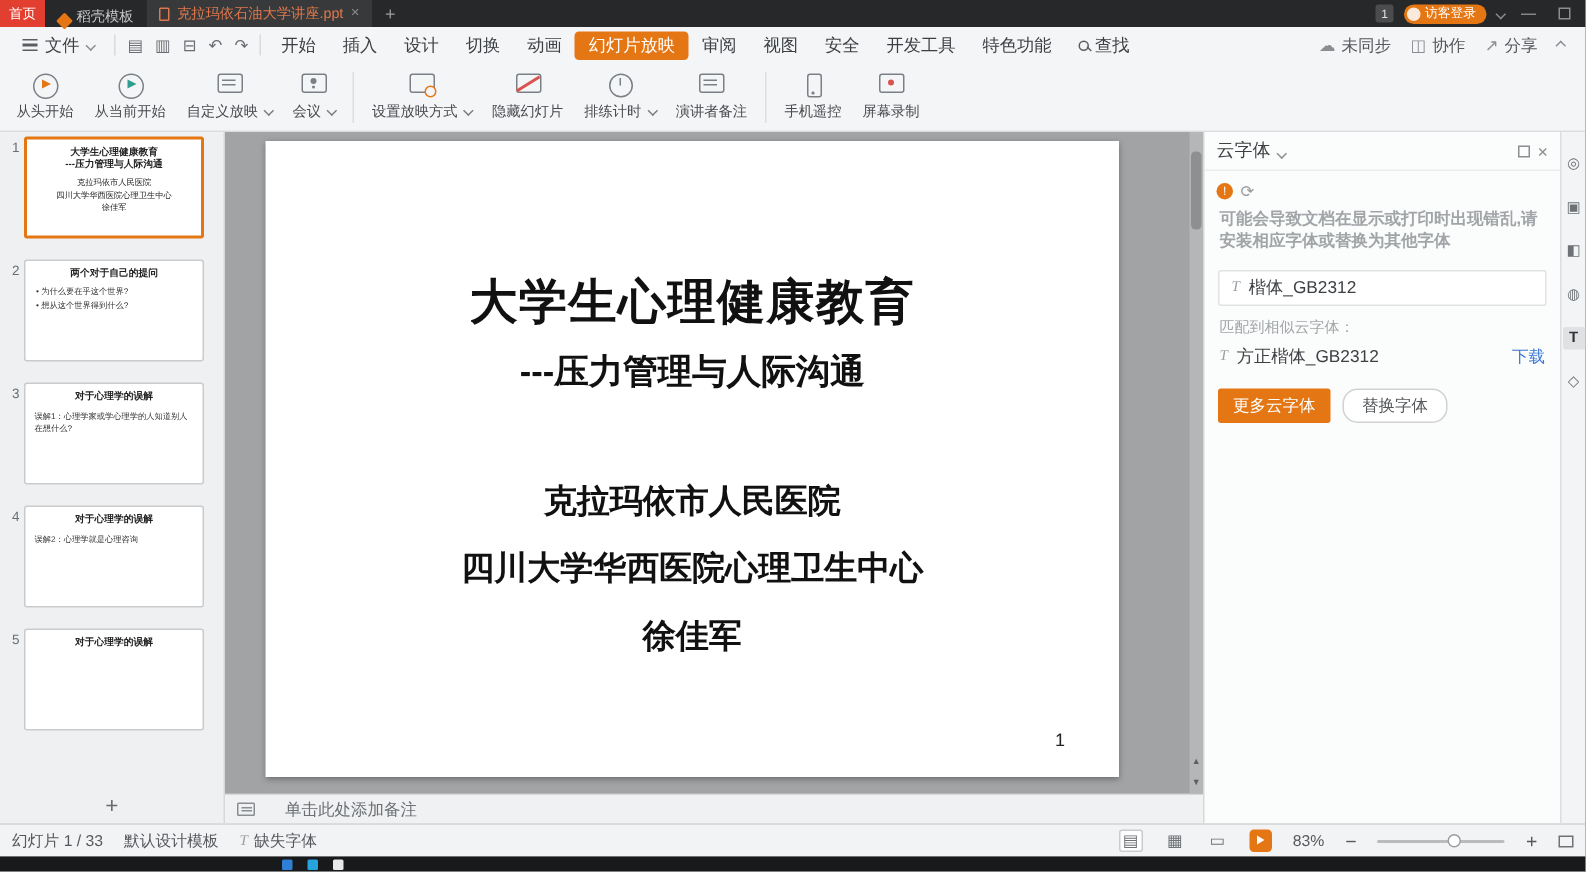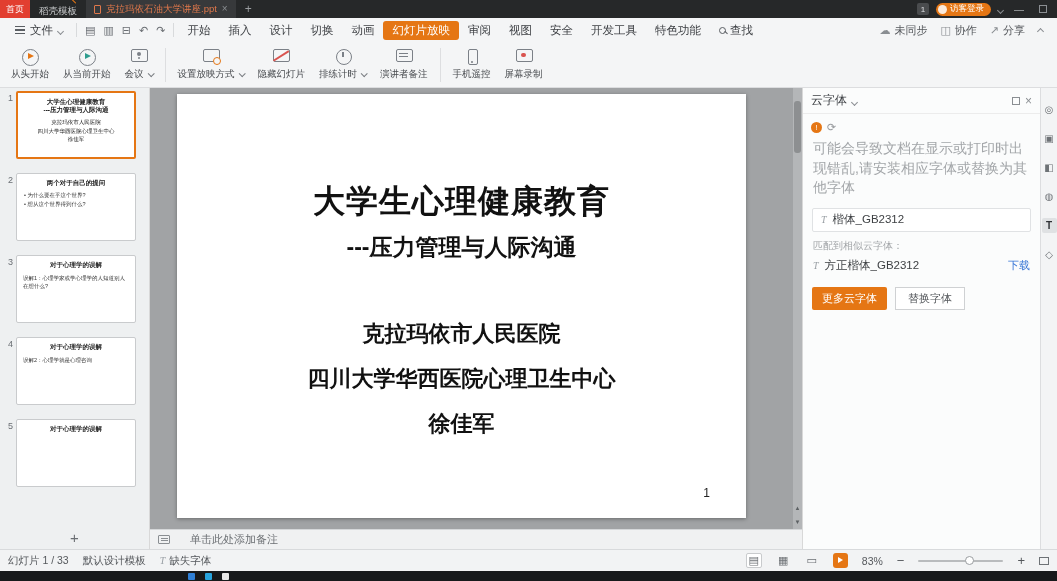--- a/index.html
+++ b/index.html
@@ -2,21 +2,21 @@
 <html><head>
 <meta charset="utf-8">
 <style>
   * { margin:0; padding:0; box-sizing:border-box; }
   html,body { width:1057px; height:581px; overflow:hidden; font-family:"Liberation Sans","DejaVu Sans",sans-serif; background:#a1a3a5; }
   .app { width:1057px; height:581px; display:flex; flex-direction:column; }
 
   
   .titlebar { height:18px; background:#262829; display:flex; align-items:stretch; color:#bdbfc1; font-size:9.5px; flex:0 0 auto; }
   .home-btn { background:#e23f30; color:#fff; width:30px; display:flex; align-items:center; justify-content:center; font-size:9px; }
-  .tpl-tab { display:flex; align-items:flex-end; gap:4px; padding:0 9px; color:#c6c8ca;flex-direction:column; }
+  .tpl-tab { display:flex; align-items:flex-end; gap:4px; padding:0 9px; color:#c6c8ca; }
   .docer-logo { width:8px; height:8px; background:#e57614; transform:rotate(45deg); border-radius:1px; }
   .doc-tab { background:#37393b; display:flex; align-items:center; gap:5px; padding:0 8px; color:#e0784b; }
   .doc-ic { width:7px; height:9px; border:1px solid #e0784b; border-radius:1px; }
   .tab-x { color:#8a8d90; font-size:10px; line-height:1; }
   .newtab { display:flex; align-items:center; padding:0 9px; color:#9a9da0; font-size:12px; }
   .tb-spacer { flex:1; }
   .tb-right { display:flex; align-items:center; gap:7px; padding-right:6px; }
   .badge1 { background:#4a4c4e; color:#e0e2e4; font-size:8px; width:12px; height:12px; display:flex; align-items:center; justify-content:center; border-radius:2px; }
   .login { background:#e57614; color:#fff; border-radius:8px; height:13px; display:flex; align-items:center; gap:3px; padding:0 7px 0 2px; font-size:8.5px; }
   .avatar { width:9px; height:9px; border-radius:50%; background:rgba(255,255,255,.85); }
@@ -101,30 +101,30 @@
   
   .rpanel { width:238px; background:#fbfcfc; border-left:1px solid #d8d8d8; display:flex; flex-direction:column; font-size:11px; flex:0 0 auto; }
   .rp-head { height:26px; display:flex; align-items:center; padding:0 8px; gap:5px; border-bottom:1px solid #ececec; color:#3c3f43; font-size:12px; flex:0 0 auto; }
   .rp-head .sp { flex:1; }
   .sq-ic { width:8px; height:8px; border:1px solid #8a8e92; display:inline-block; }
   .x-ic { color:#8a8e92; font-size:12px; line-height:1; }
   .warn-row { display:flex; align-items:center; gap:5px; padding:7px 8px 2px; }
   .warn-dot { width:11px; height:11px; border-radius:50%; background:#e57614; color:#fff; font-size:8px; display:flex; align-items:center; justify-content:center; flex:0 0 auto; }
   .warn-txt { color:#e57614; font-size:10.5px; flex:1; }
   .refresh { color:#9a9da0; font-size:11px; }
-  .desc { padding:3px 10px 8px; color:#a2a5a8; font-size:14px; line-height:1.4; }
+  .desc { padding:3px 10px 8px; color:#a2a5a8; font-size:11px; line-height:1.4;font-weight:bold; }
   .font-select { margin:2px 9px 0; border:1px solid #e0e2e4; border-radius:2px; background:#fff; height:24px; display:flex; align-items:center; gap:6px; padding:0 8px; color:#3e4144; font-size:11.5px; }
   .tr-ic { font-family:"Liberation Serif","DejaVu Serif",serif; font-size:10px; color:#9aa0a5; font-style:italic; }
   .match-lbl { padding:7px 10px 3px; color:#a2a5a8; font-size:10px; }
   .match-row { display:flex; align-items:center; gap:6px; padding:2px 10px; color:#3e4144; font-size:11.5px; }
   .match-row .sp { flex:1; }
   .dl-link { color:#3a77d6; font-size:11px; }
   .btn-row { display:flex; gap:8px; padding:12px 9px; }
   .btn-orange { background:#e57614; color:#fff; font-size:11px; padding:4px 10px; border-radius:2px; }
-  .btn-plain { background:#fff; border:1px solid #cfd1d3; color:#55585c; font-size:11px; padding:3px 12px; border-radius:0; }
+  .btn-plain { background:#fff; border:1px solid #cfd1d3; color:#55585c; font-size:11px; padding:3px 12px; border-radius:10px; }
 
   
   .rstrip { width:17px; background:#f3f4f5; border-left:1px solid #dcdddf; display:flex; flex-direction:column; align-items:center; padding-top:14px; gap:14px; color:#6e7276; font-size:10px; flex:0 0 auto; }
   .rstrip .tool { width:15px; height:15px; display:flex; align-items:center; justify-content:center; }
   .rstrip .tool.on { background:#dfe1e3; border-radius:2px; color:#2f3236; font-weight:bold; }
 
   
   .statusbar { height:22px; background:#f2f3f4; border-top:1px solid #d8dadc; display:flex; align-items:center; padding:0 8px; font-size:10.5px; color:#55585c; gap:14px; flex:0 0 auto; }
   .st-grp { display:flex; align-items:center; gap:4px; white-space:nowrap; }
   .st-sp { flex:1; }
@@ -223,20 +223,24 @@
   <div class="toolbar">
     <div class="tbtn">
       <div class="tic ic-play1"></div>
       <span class="lbl">从头开始</span>
     </div>
     <div class="tbtn">
       <div class="tic ic-play2"></div>
       <span class="lbl">从当前开始</span>
     </div>
     <div class="tbtn">
+      <div class="tic ic-note"></div>
+      <span class="lbl dd">自定义放映</span>
+    </div>
+    <div class="tbtn">
       <div class="tic ic-meeting"></div>
       <span class="lbl dd">会议</span>
     </div>
     <div class="sep"></div>
     <div class="tbtn">
       <div class="tic ic-setup"></div>
       <span class="lbl dd">设置放映方式</span>
     </div>
     <div class="tbtn">
       <div class="tic ic-hide"></div>

